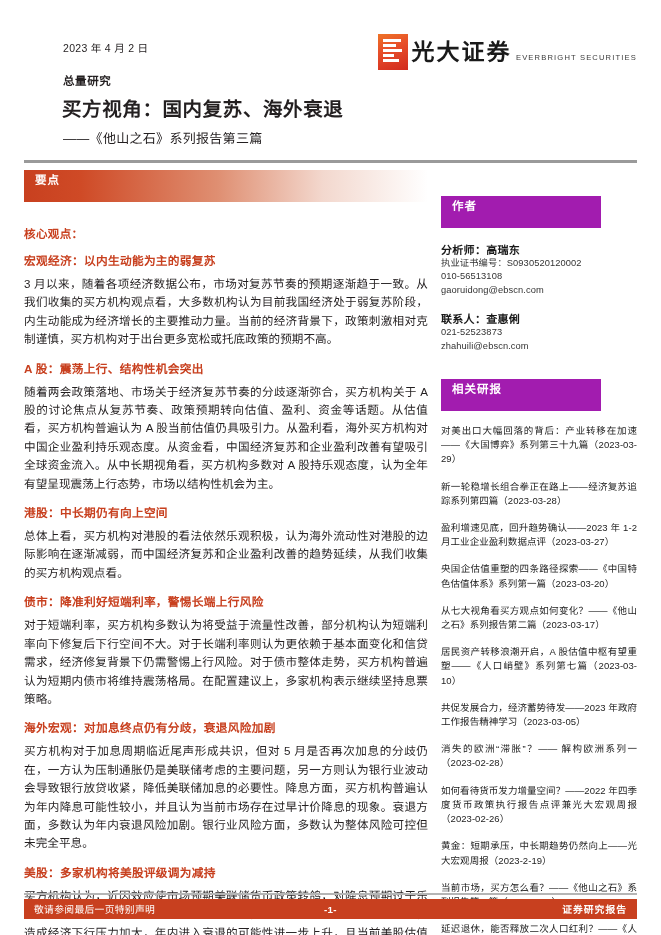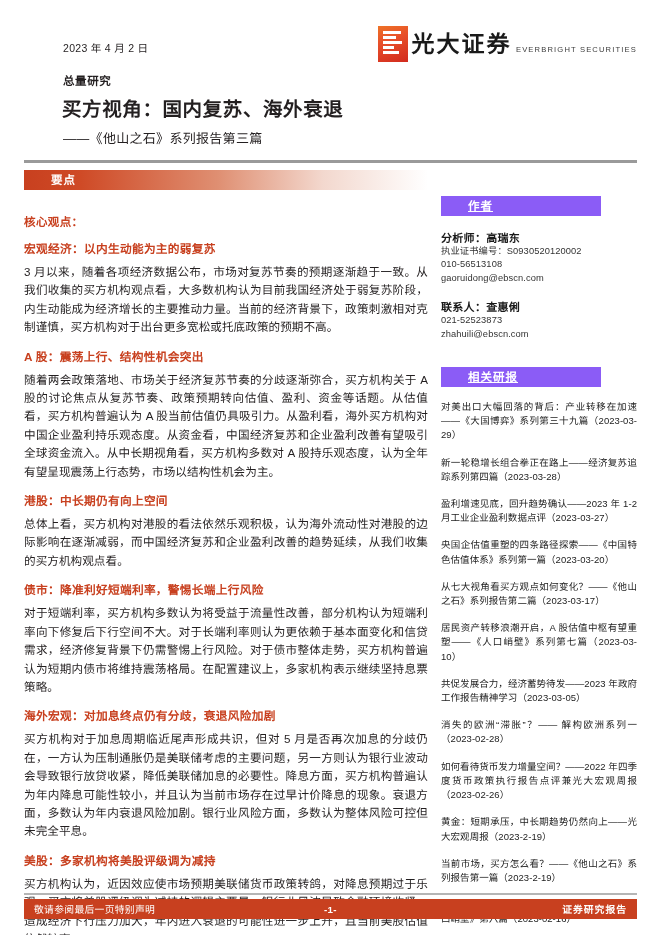--- a/index.html
+++ b/index.html
@@ -33,21 +33,21 @@
     position: absolute;
     left: 2px;
     top: 40px;
     font-size: 10.5px;
     letter-spacing: .3px;
     color: #231f20;
   }
   .logo-block {
     position: absolute;
     right: 0px;
-    top: 26px;
+    top: 34px;
     display: flex;
     align-items: center;
     gap: 3px;
     padding-left: 38px;
   }
   .logo-mark {
     width: 30px;
     height: 36px;
     position: relative;
     background: linear-gradient(160deg, #ee7326 0%, #e8502a 38%, #d22b1e 100%);
@@ -130,37 +130,36 @@
   }
   .col-side {
     position: absolute;
     left: 417px;
     top: 26px;
     width: 196px;
   }
 
   
   .bar {
-    height: 20px;
+    height: 32px;
     line-height: 20px;
     color: #ffffff;
     font-size: 11.5px;
     font-weight: bold;
-    padding-left: 27px;
+    padding-left: 11px;
     letter-spacing: 1px;
     box-sizing: border-box;
   }
   .bar-main {
     background: linear-gradient(to right, #c8401f 0%, #cf4a26 14%, #df8f72 48%, #f3d8ce 74%, #ffffff 100%);
     width: 404px;
   }
   .bar-side {
-    background: #8b5cf6;
+    background: #a21caf;
     width: 160px;
-    text-decoration: underline;
   }
 
   
   .kicker {
     margin-top: 23px;
     font-size: 11.5px;
     font-weight: bold;
     color: #c8401f;
     letter-spacing: .4px;
   }

